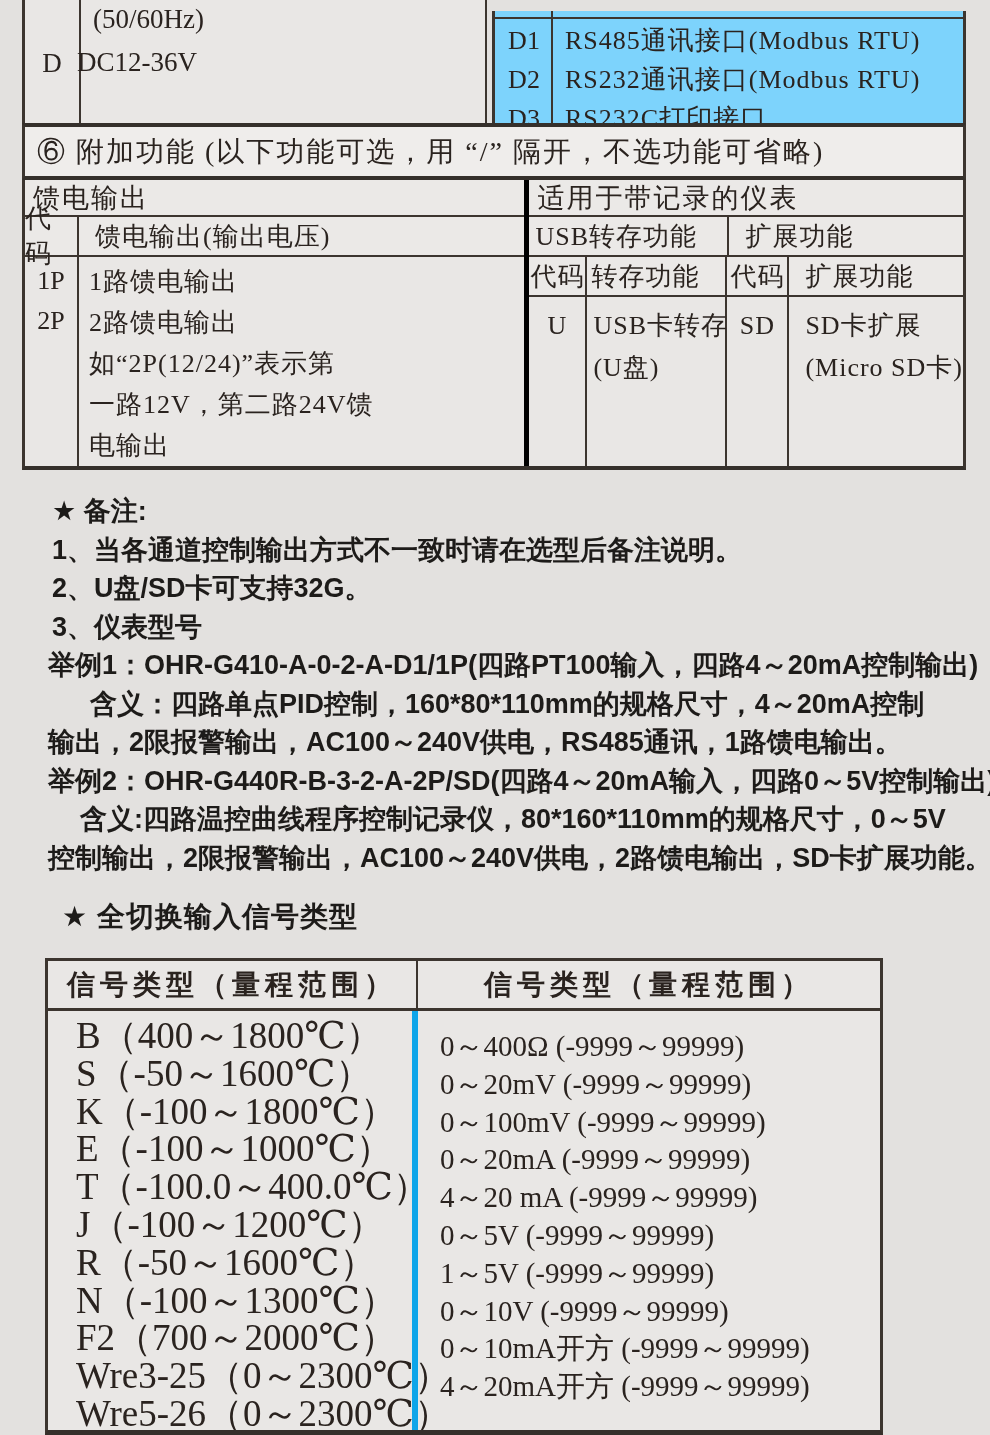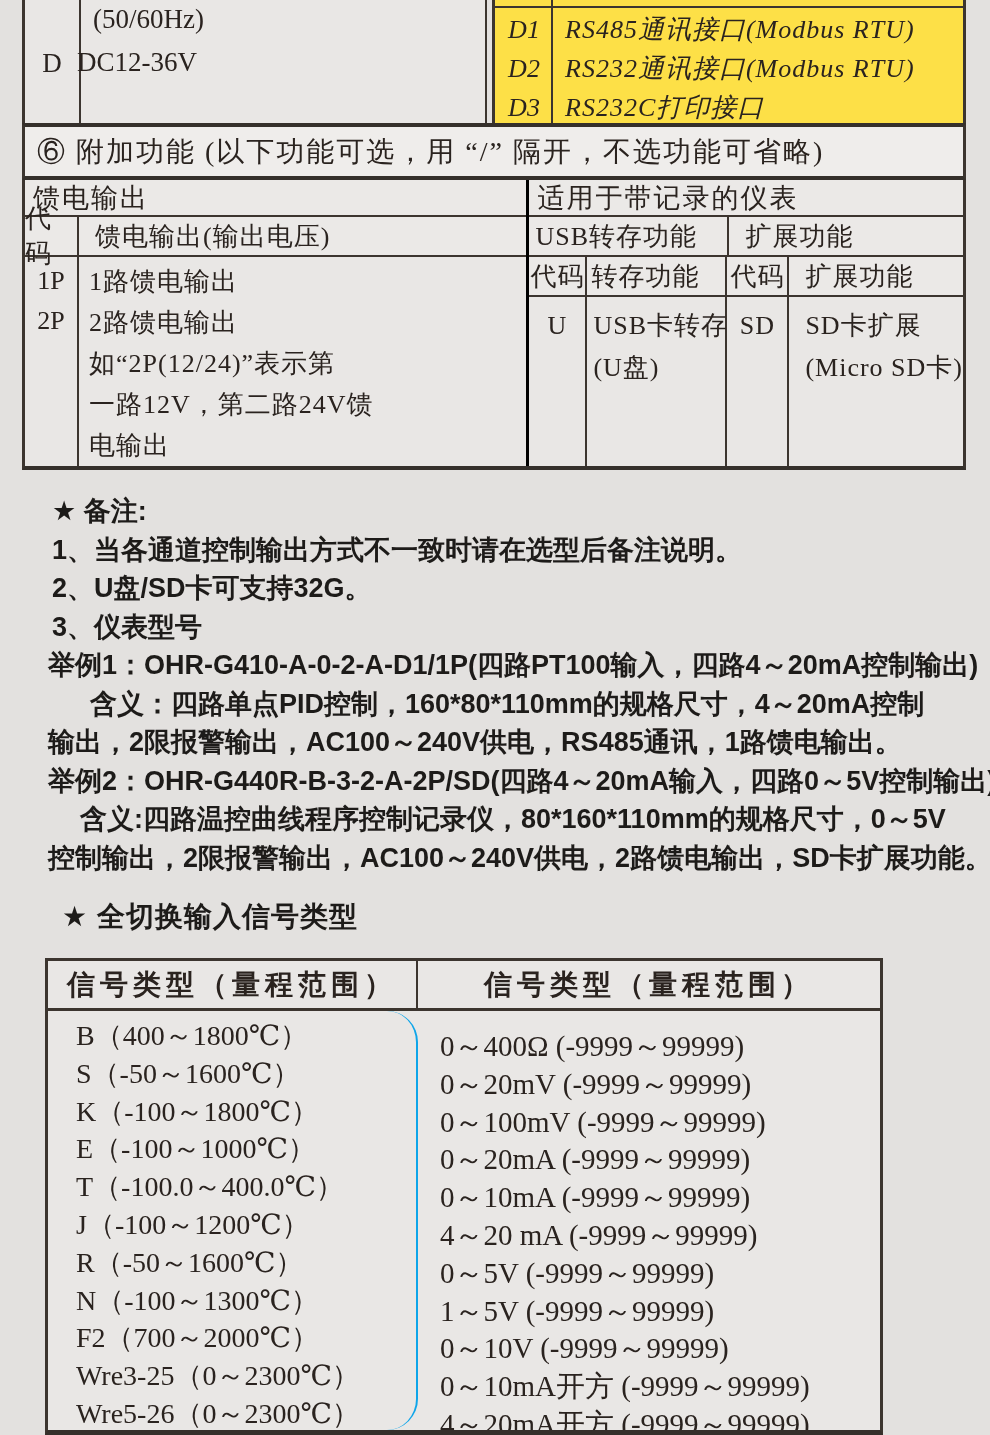--- a/index.html
+++ b/index.html
@@ -14,40 +14,40 @@
 
   
   .tl-table{left:22px;top:0;width:465px;height:127px;background:#e9e7e5;
     border-left:3px solid #3c352f;border-right:2px solid #3c352f;box-sizing:border-box;}
   .tl-divider{position:absolute;left:54px;top:0;width:2px;height:127px;background:#3c352f;}
   .tl-code{position:absolute;left:0;top:48px;width:54px;text-align:center;font-size:27px;}
   .tl-desc1{position:absolute;left:68px;top:4px;font-size:27px;}
   .tl-desc2{position:absolute;left:52px;top:47px;font-size:27px;}
 
   
-  .tr-table{left:492px;top:0;width:474px;height:127px;background:#fde047;
-    border-left:3px solid #3c352f;border-right:3px solid #3c352f;box-sizing:border-box;font-style:italic;}
+  .tr-table{left:492px;top:11px;width:474px;height:127px;background:#7dd3fc;
+    border-left:3px solid #3c352f;border-right:3px solid #3c352f;box-sizing:border-box;}
   .tr-remnant{position:absolute;left:0;top:0;width:100%;height:8px;border-bottom:2px solid #3c352f;box-sizing:border-box;}
   .tr-divider{position:absolute;left:56px;top:0;width:2px;height:127px;background:#3c352f;}
   .tr-rows{position:absolute;left:0;top:10px;width:100%;}
   .tr-row{display:flex;height:39px;align-items:center;font-size:26px;}
   .tr-code{width:58px;text-align:center;}
   .tr-desc{padding-left:12px;letter-spacing:1px;}
 
   
   .sec6{left:22px;top:123px;width:944px;height:57px;background:#efedeb;
     border:3px solid #3c352f;border-top:4px solid #35302b;border-bottom:4px solid #35302b;
     box-sizing:border-box;display:flex;align-items:center;
     font-size:28px;letter-spacing:2px;padding-left:12px;}
 
   
   .mid{left:22px;top:180px;width:944px;height:290px;background:#e9e7e5;
     border-left:3px solid #3c352f;border-right:3px solid #3c352f;border-bottom:4px solid #35302b;
     box-sizing:border-box;display:flex;}
-  .mid .pane-l{width:556px;border-right:3px solid #000000;box-sizing:border-box;display:flex;flex-direction:column;}
+  .mid .pane-l{width:556px;border-right:5px solid #000000;box-sizing:border-box;display:flex;flex-direction:column;}
   .mid .pane-r{flex:1;display:flex;flex-direction:column;}
   .m-row{box-sizing:border-box;}
   .m-hdr{height:37px;border-bottom:2px solid #3c352f;display:flex;align-items:center;
     padding-left:8px;font-size:27px;letter-spacing:2px;background:#ebe9e7;}
   .m-sub{height:40px;border-bottom:2px solid #3c352f;display:flex;background:#ebe9e7;}
   .m-cell{display:flex;align-items:center;box-sizing:border-box;font-size:26px;letter-spacing:1px;}
   .br2{border-right:2px solid #3c352f;}
   .w54{width:54px;justify-content:center;}
   .w200{width:200px;padding-left:6px;}
   .w58{width:58px;justify-content:center;}
@@ -75,22 +75,22 @@
   
   .sig{left:45px;top:958px;width:838px;height:477px;background:#e9e7e5;
     border:3px solid #3c352f;border-bottom:5px solid #35302b;box-sizing:border-box;
     display:flex;flex-direction:column;}
   .sig-hdr{height:47px;border-bottom:3px solid #3c352f;display:flex;background:#eeeceа;}
   .sig-hdr .h-cell{display:flex;align-items:center;justify-content:center;
     font-size:28px;font-weight:bold;letter-spacing:5px;box-sizing:border-box;}
   .sig-hdr .h-l{width:370px;border-right:2px solid #3c352f;}
   .sig-hdr .h-r{flex:1;}
   .sig-body{flex:1;display:flex;overflow:hidden;}
-  .sig-col-l{width:370px;border-right:2px solid #0ea5e9;box-sizing:border-box;
-    padding:6px 0 0 28px;font-size:28px;line-height:37.8px;border-radius:31px;}
+  .sig-col-l{width:370px;border-right:6px solid #0ea5e9;box-sizing:border-box;
+    padding:6px 0 0 28px;font-size:37px;line-height:37.8px;}
   .sig-col-r{flex:1;padding:17px 13px 0 22px;font-size:29px;line-height:37.8px;}
 </style>
 </head>
 <body>
 
 <div id="canvas">
 
   <div class="abs tl-table">
     <div class="tl-divider"></div>
     <div class="tl-code nowrap">D</div>
@@ -199,21 +199,20 @@
         <div class="nowrap">N（-100～1300℃）</div>
         <div class="nowrap">F2（700～2000℃）</div>
         <div class="nowrap">Wre3-25（0～2300℃）</div>
         <div class="nowrap">Wre5-26（0～2300℃）</div>
       </div>
       <div class="sig-col-r">
         <div class="nowrap">0～400Ω (-9999～99999)</div>
         <div class="nowrap">0～20mV (-9999～99999)</div>
         <div class="nowrap">0～100mV (-9999～99999)</div>
         <div class="nowrap">0～20mA (-9999～99999)</div>
-        <div class="nowrap">0～10mA (-9999～99999)</div>
         <div class="nowrap">4～20 mA (-9999～99999)</div>
         <div class="nowrap">0～5V (-9999～99999)</div>
         <div class="nowrap">1～5V (-9999～99999)</div>
         <div class="nowrap">0～10V (-9999～99999)</div>
         <div class="nowrap">0～10mA开方 (-9999～99999)</div>
         <div class="nowrap">4～20mA开方 (-9999～99999)</div>
       </div>
     </div>
   </div>
 

